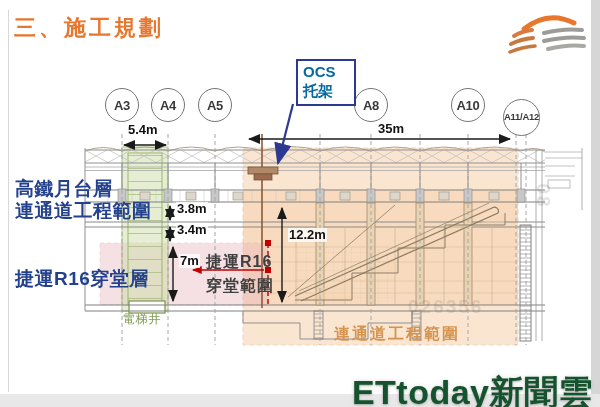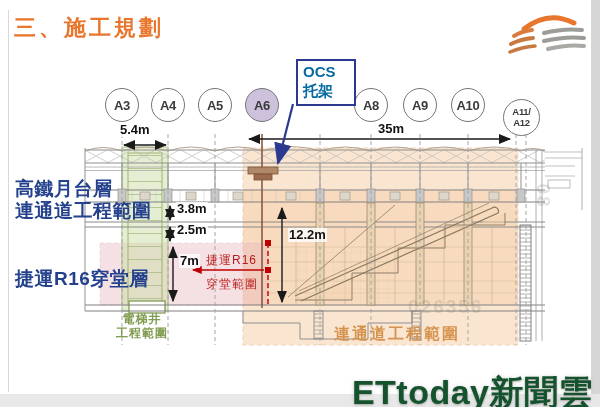--- a/index.html
+++ b/index.html
@@ -13,28 +13,28 @@
   .title{position:absolute;left:14px;top:13px;font-size:22px;font-weight:700;color:#E8762C;
          letter-spacing:3px;z-index:3;}
   .logo{position:absolute;left:502px;top:6px;z-index:3;}
   
   .drawing{position:absolute;left:0;top:0;z-index:1;}
   
   .gc{position:absolute;top:88px;width:34px;height:34px;border:1.6px solid #767676;border-radius:50%;
       background:#fff;display:flex;align-items:center;justify-content:center;font-size:13px;
       font-weight:700;color:#3a3a3a;z-index:3;letter-spacing:-0.3px;box-sizing:border-box;}
   .gc.hl{background:#CDC1DE;}
-  .gc.dual{width:37px;height:37px;top:99px;flex-direction:column;font-size:9.5px;line-height:1.06;}
+  .gc.dual{width:37px;height:37px;top:99px;flex-direction:row;font-size:9.5px;line-height:1.06;}
   
   .dim{position:absolute;font-size:13px;font-weight:600;color:#111;background:rgba(255,255,255,.8);
        line-height:1.05;padding:0 1px;z-index:3;}
   .nlab{position:absolute;font-size:19px;font-weight:700;color:#24418E;z-index:3;
         letter-spacing:0.5px;line-height:1.1;white-space:nowrap;text-align:right;}
-  .plab{position:absolute;font-size:12px;font-weight:400;color:#b91c1c;z-index:3;letter-spacing:1px;}
-  .glab{position:absolute;left:104px;width:76px;text-align:center;font-size:12px;font-weight:700;
+  .plab{position:absolute;font-size:16px;font-weight:700;color:#404040;z-index:3;letter-spacing:1px;}
+  .glab{position:absolute;left:104px;width:76px;text-align:center;font-size:12px;font-weight:400;
         color:#7F9C50;z-index:3;line-height:1.2;letter-spacing:1px;}
   .olab{position:absolute;font-size:16px;font-weight:700;color:#D6934F;z-index:3;letter-spacing:2px;}
   .callout{position:absolute;left:271px;top:59px;width:46px;border:2.5px solid #2B3990;background:#fff;
            z-index:4;padding:2px 5px 3px;font-size:15px;font-weight:700;line-height:1.25;color:#0369a1;margin-left:25px;}
   .wfrag{position:absolute;color:rgba(120,115,105,.2);font-weight:700;font-size:19px;z-index:2;
          letter-spacing:2px;}
   .site{position:absolute;top:370px;right:7px;font-size:34px;font-weight:700;color:#14532d;z-index:6;
         letter-spacing:0.5px;text-shadow:0 1px 2px rgba(140,140,140,.65),0 0 4px rgba(200,200,200,.55);}
 </style>
 </head>
@@ -200,45 +200,42 @@
   </svg>
 
   <div class="callout">
     <div>OCS</div>
     <div>托架</div>
   </div>
 
   <div class="gc" style="left:105px">A3</div>
   <div class="gc" style="left:151px">A4</div>
   <div class="gc" style="left:198px">A5</div>
-  <div class="gc hl" style="left:245px">A6</div>
   <div class="gc" style="left:354px">A8</div>
-  <div class="gc" style="left:403px">A9</div>
   <div class="gc" style="left:451px">A10</div>
   <div class="gc dual" style="left:503px">
     <span>A11/</span>
     <span>A12</span>
   </div>
 
-  <div class="dim" style="left:119px;top:123px">5.4m</div>
+  <div class="dim" style="left:127px;top:123px">5.4m</div>
   <div class="dim" style="left:377px;top:122px">35m</div>
   <div class="dim" style="left:176px;top:202px">3.8m</div>
-  <div class="dim" style="left:176px;top:223px">2.5m</div>
+  <div class="dim" style="left:176px;top:223px">3.4m</div>
   <div class="dim" style="left:179px;top:254px">7m</div>
   <div class="dim" style="left:288px;top:228px">12.2m</div>
 
   <div class="nlab" style="left:15px;top:179px">高鐵月台層</div>
   <div class="nlab" style="left:15px;top:201px">連通道工程範圍</div>
   <div class="nlab" style="left:15px;top:269px">捷運R16穿堂層</div>
 
   <div class="plab" style="left:206px;top:252px">捷運R16</div>
   <div class="plab" style="left:206px;top:276px">穿堂範圍</div>
   <div class="glab" style="top:312px">
     <div>電梯井</div>
-    <div>工程範圍</div>
   </div>
   <div class="olab" style="left:334px;top:324px">連通道工程範圍</div>
 
   <div class="wfrag" style="left:408px;top:296px">026356</div>
   <div class="wfrag" style="left:530px;top:185px;transform:rotate(90deg)">08</div>
 
   <div class="site">ETtoday新聞雲</div>
 
   <div class="edge-left"></div>
   <div class="edge-right"></div>

